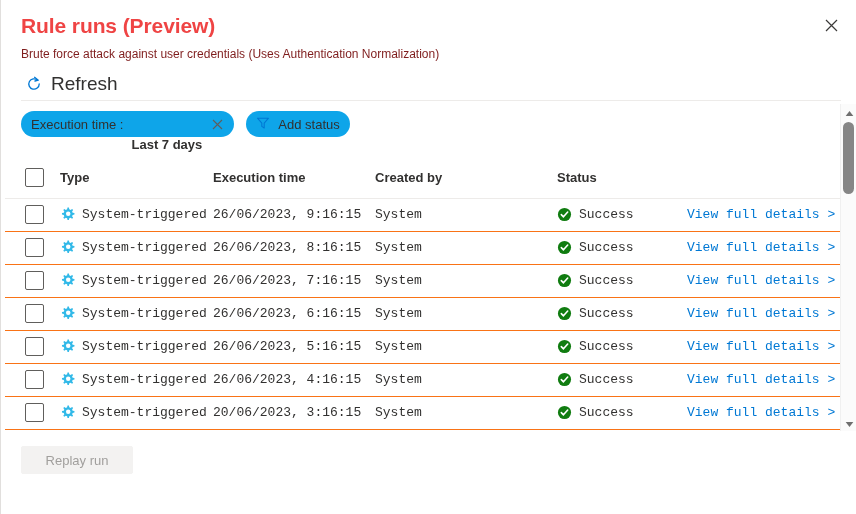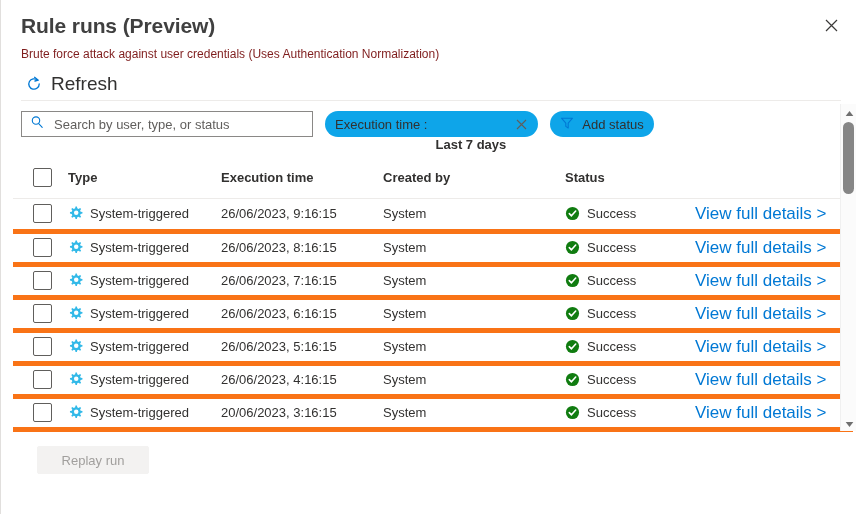--- a/index.html
+++ b/index.html
@@ -26,21 +26,21 @@
   #header {
     position: absolute;
     top: 0; left: 0;
     width: 856px;
     padding: 10px 20px 0 20px;
   }
   #page-title {
     font-size: 21px;
     font-weight: 600;
     line-height: 28px;
-    color: #404040;
+    color: #ef4444;
     letter-spacing: -0.1px;
     margin: 0;
     padding-top: 2px;
   }
   #page-subtitle {
     font-size: 12px;
     line-height: 16px;
     color: #7f1d1d;
     margin-top: 6px;
   }
@@ -157,39 +157,40 @@
     position: absolute;
     top: 158px;
     left: 0;
     width: 856px;
     height: 275px;
   }
   table#runs-table {
     border-collapse: collapse;
     width: 840px;
     table-layout: fixed;
-    margin-left: 12px;
+    margin-left: 4px;
   }
   #runs-table th {
     text-align: left;
     font-size: 13px;
     font-weight: 600;
     color: #323130;
     padding: 0;
     height: 40px;
     vertical-align: middle;
     border-bottom: 1px solid #edebe9;
   }
   #runs-table td {
     font-size: 13px;
     color: #323130;
     padding: 0;
     height: 33px;
     vertical-align: middle;
-    border-bottom: 5px solid #f97316;
+    border-bottom: 1px solid #f97316;
+    font-family: Liberation Mono, monospace;
   }
   .col-check  { width: 55px;  padding-left: 20px !important; }
   .col-type   { width: 153px; }
   .col-time   { width: 162px; }
   .col-author { width: 182px; }
   .col-status { width: 130px; }
   .col-link   { width: 158px; }
 
   .row-checkbox {
     width: 19px;
@@ -205,21 +206,21 @@
     display: flex;
     align-items: center;
     gap: 7px;
   }
 
   .gear-icon { width: 15px; height: 15px; flex: 0 0 15px; }
   .success-icon { width: 15px; height: 15px; flex: 0 0 15px; }
 
   .details-link {
     color: #0078d4;
-    font-size: 17px;
+    font-size: 13px;
     text-decoration: none;
     cursor: pointer;
     text-align: center;
   }
 
   
   #vscrollbar {
     position: absolute;
     top: 104px;
     right: 0;
@@ -247,21 +248,21 @@
     width: 11px;
     height: 72px;
     background: #868686;
     border-radius: 6px;
     cursor: pointer;
   }
 
   
   #footer {
     position: absolute;
-    left: 36px;
+    left: 20px;
     top: 446px;
   }
   #replay-run-button {
     height: 28px;
     min-width: 112px;
     padding: 0 16px;
     background: #f3f2f1;
     border: 1px solid #f3f2f1;
     border-radius: 2px;
     color: #a19f9d;
@@ -296,29 +297,20 @@
           <path d="M9.6 2.3 L13.3 5.2 L10.0 6.0" stroke="#0078d4" stroke-width="1.3" fill="none" stroke-linecap="round" stroke-linejoin="round"></path>
         </svg>
       </span>
       <span>Refresh</span>
     </button>
   </div>
   <div id="command-divider"></div>
 
   <div id="filter-row">
 
-    <div id="search-box">
-      <span>
-        <svg width="14" height="14" viewBox="0 0 14 14" aria-hidden="true">
-          <circle cx="6" cy="5.6" r="3.7" stroke="#0078d4" stroke-width="1.1" fill="none"></circle>
-          <path d="M8.7 8.6 L12.2 12.4" stroke="#0078d4" stroke-width="1.1" stroke-linecap="round"></path>
-        </svg>
-      </span>
-      <input id="search-input" type="text" placeholder="Search by user, type, or status" style="">
-    </div>
 
     <div class="filter-pill">
       <span>Execution time :</span>
       <span class="pill-value">Last 7 days</span>
       <span class="pill-remove">
         <svg width="11" height="11" viewBox="0 0 11 11" aria-hidden="true">
           <path d="M1 1 L10 10 M10 1 L1 10" stroke="#605e5c" stroke-width="1.1" fill="none"></path>
         </svg>
       </span>
     </div>

